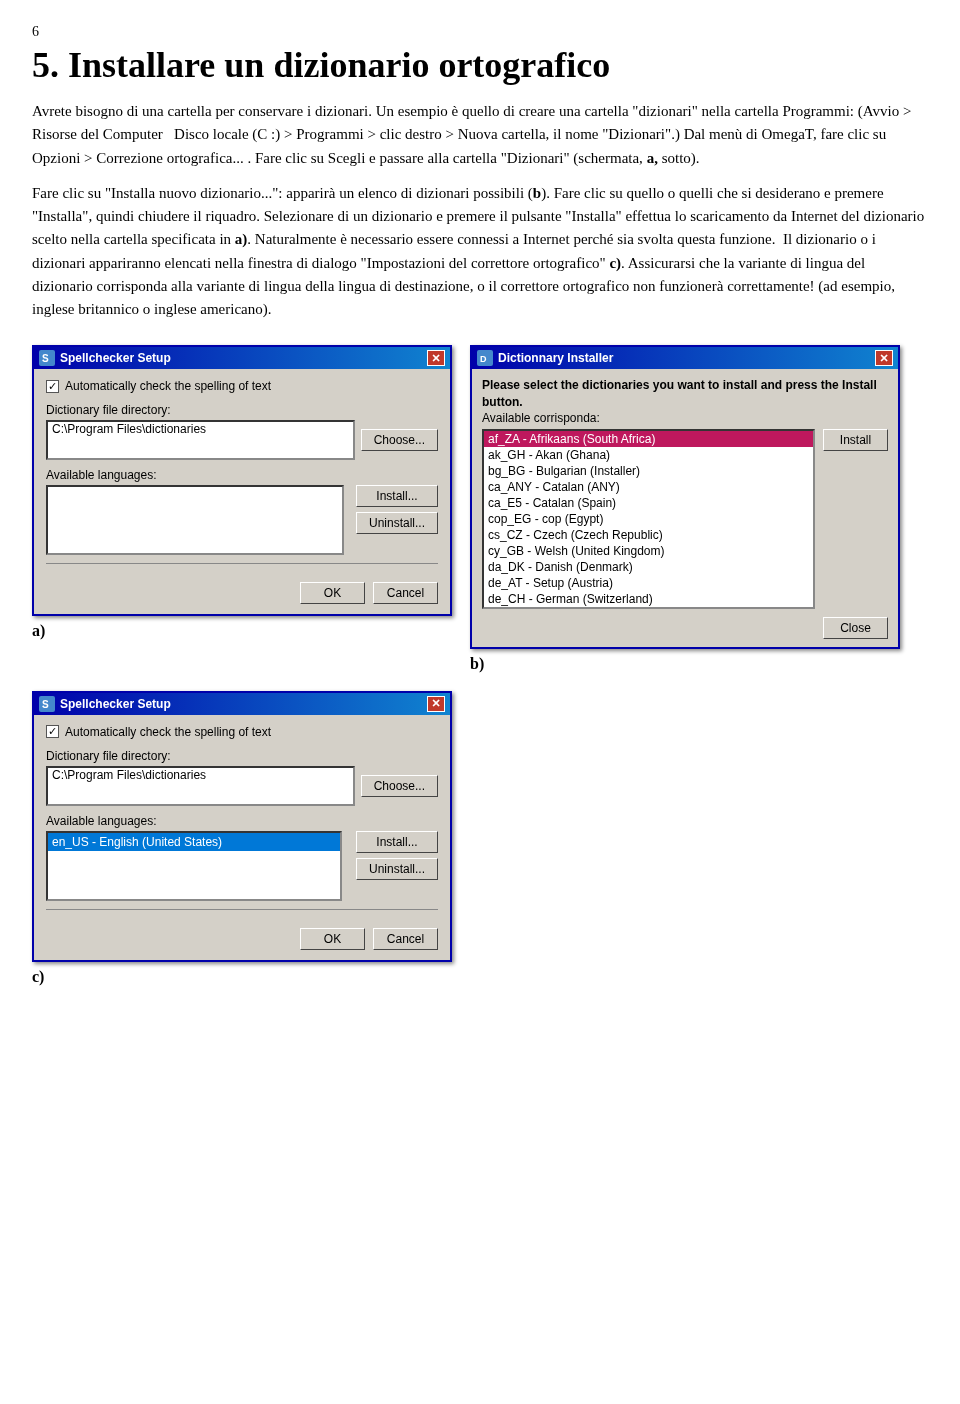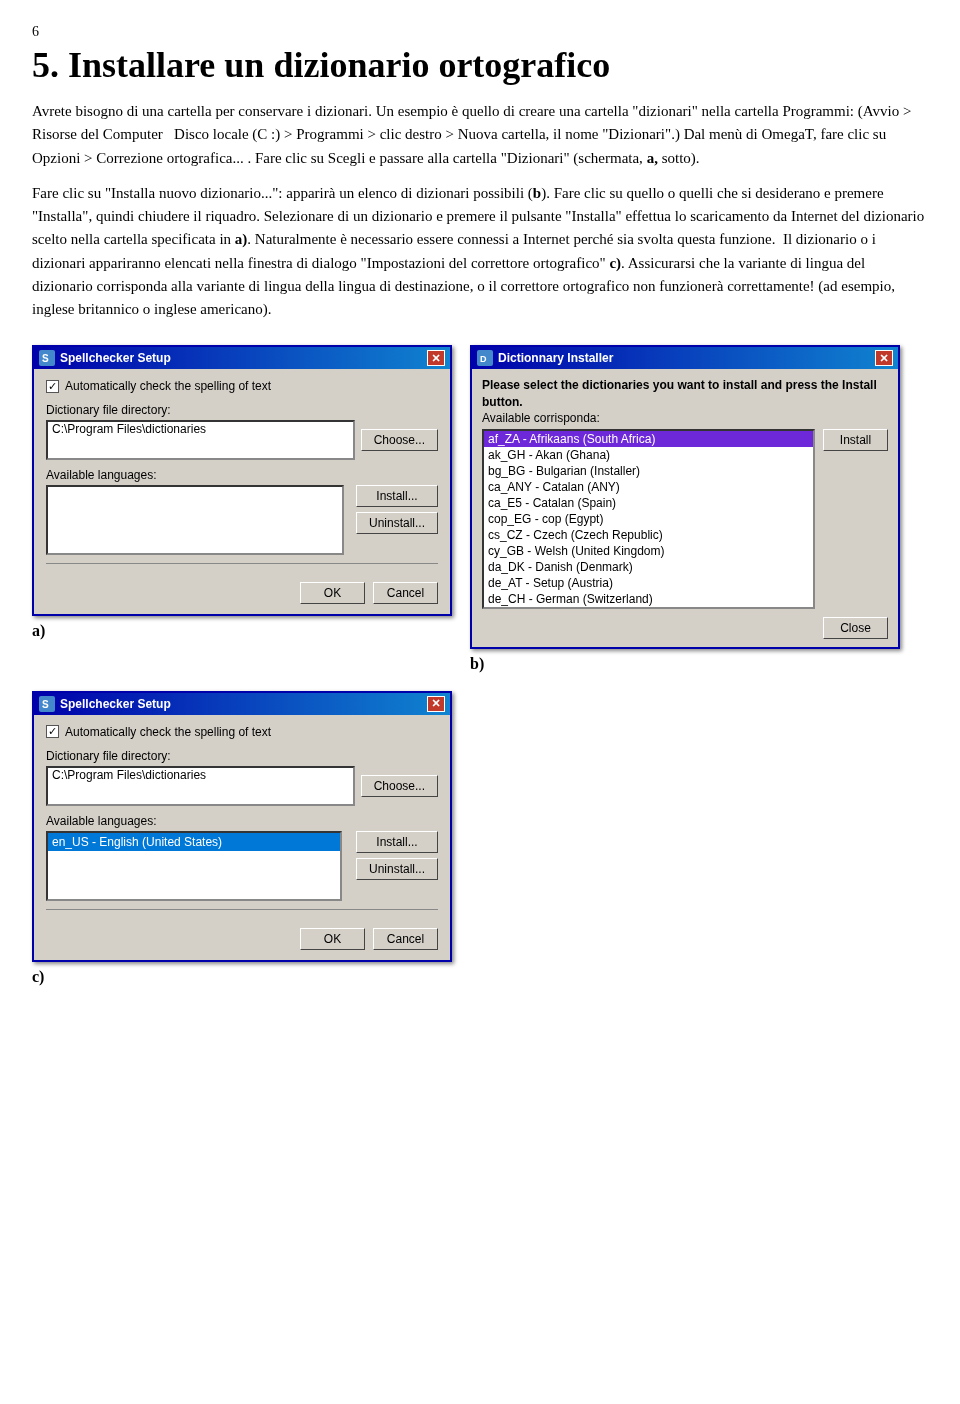--- a/index.html
+++ b/index.html
@@ -204,21 +204,21 @@
       overflow-y: auto;
       font-size: 12px;
       font-family: Tahoma, Arial, sans-serif;
     }
     .win-dict-listbox-item {
       padding: 1px 4px;
       font-size: 12px;
       white-space: nowrap;
     }
     .win-dict-listbox-item.selected {
-      background: #6d28d9;
+      background: #be185d;
       color: #fff;
     }
     .win-dict-buttons {
       display: flex;
       flex-direction: column;
       gap: 5px;
     }
     .win-install-bottom {
       display: flex;
       justify-content: flex-end;

